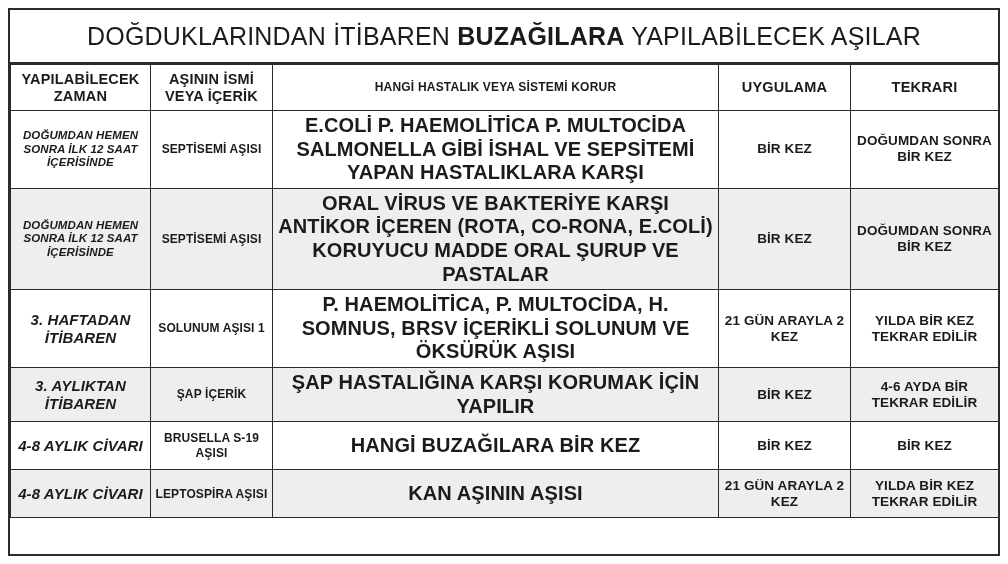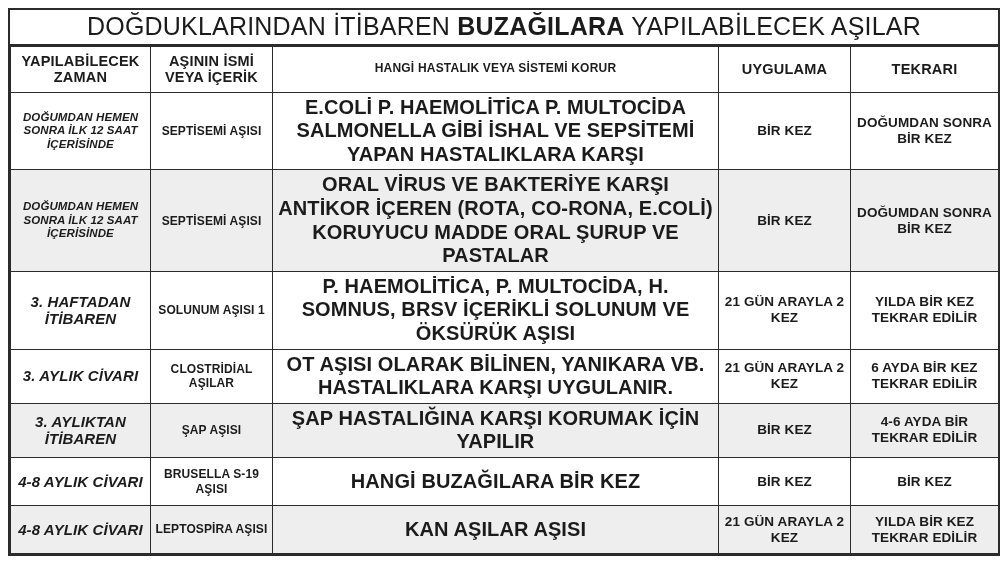--- a/index.html
+++ b/index.html
@@ -145,48 +145,41 @@
 
         <tr class="">
           <td class="col-time">3. HAFTADAN İTİBAREN</td>
           <td class="col-name">SOLUNUM AŞISI 1</td>
           <td class="col-desc">P. HAEMOLİTİCA, P. MULTOCİDA, H. SOMNUS, BRSV İÇERİKLİ SOLUNUM VE ÖKSÜRÜK AŞISI</td>
           <td class="col-apply">21 GÜN ARAYLA  2 KEZ</td>
           <td class="col-repeat">YILDA BİR KEZ TEKRAR EDİLİR</td>
         </tr>
 
 
-        <tr class="">
-          <td class="col-time">3. AYLIK CİVARI</td>
-          <td class="col-name">CLOSTRİDİAL AŞILAR</td>
-          <td class="col-desc">OT AŞISI OLARAK BİLİNEN, YANIKARA VB. HASTALIKLARA KARŞI UYGULANIR.</td>
-          <td class="col-apply">21 GÜN ARAYLA  2 KEZ</td>
-          <td class="col-repeat">6 AYDA BİR KEZ TEKRAR EDİLİR</td>
-        </tr>
 
         <tr class="alt">
           <td class="col-time">3. AYLIKTAN İTİBAREN</td>
-          <td class="col-name">ŞAP AŞISI</td>
+          <td class="col-name">ŞAP İÇERİK</td>
           <td class="col-desc">ŞAP HASTALIĞINA KARŞI KORUMAK İÇİN YAPILIR</td>
           <td class="col-apply">BİR KEZ</td>
           <td class="col-repeat">4-6 AYDA BİR TEKRAR EDİLİR</td>
         </tr>
 
         <tr class="">
           <td class="col-time">4-8 AYLIK CİVARI</td>
           <td class="col-name">BRUSELLA S-19 AŞISI</td>
           <td class="col-desc">HANGİ BUZAĞILARA BİR KEZ</td>
           <td class="col-apply">BİR KEZ</td>
           <td class="col-repeat">BİR KEZ</td>
         </tr>
 
         <tr class="alt">
           <td class="col-time">4-8 AYLIK CİVARI</td>
           <td class="col-name">LEPTOSPİRA AŞISI</td>
-          <td class="col-desc">KAN AŞILAR AŞISI</td>
+          <td class="col-desc">KAN AŞININ AŞISI</td>
           <td class="col-apply">21 GÜN ARAYLA  2 KEZ</td>
           <td class="col-repeat">YILDA BİR KEZ TEKRAR EDİLİR</td>
         </tr>
 
       </tbody>
     </table>
 
   </div>
 </div>
 

